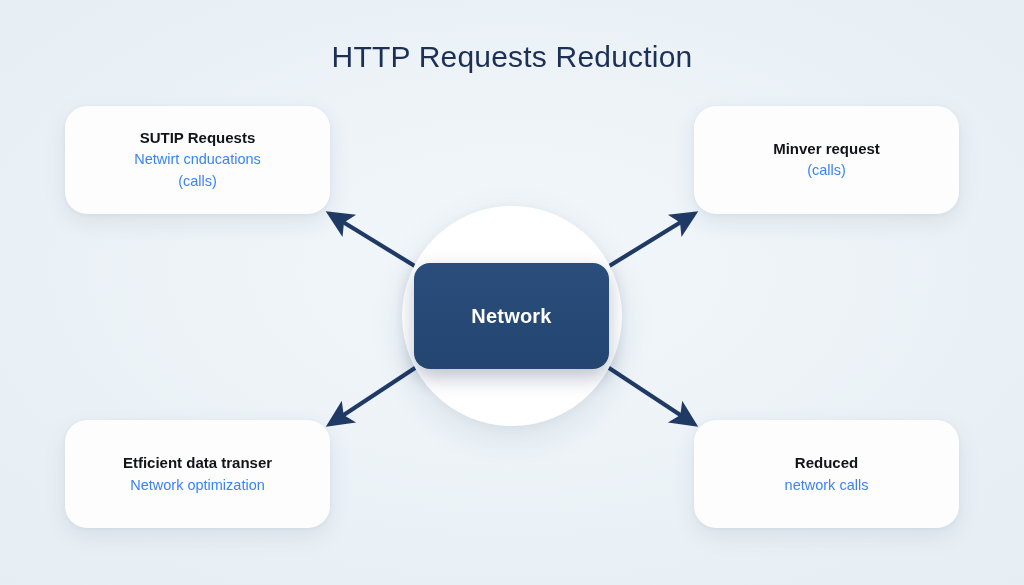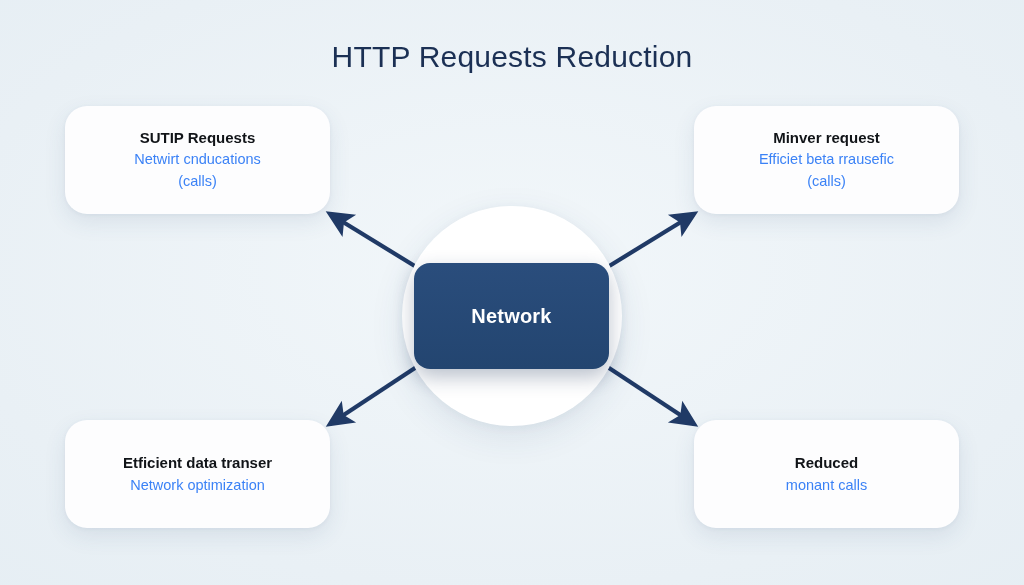--- a/index.html
+++ b/index.html
@@ -151,27 +151,26 @@
   </div>
 
   <div class="card" id="card-top-left">
     <div class="card-title">SUTIP Requests</div>
     <div class="card-sub">Netwirt cnducations</div>
     <div class="card-sub">(calls)</div>
   </div>
 
   <div class="card" id="card-top-right">
     <div class="card-title">Minver request</div>
-    <div class="card-sub">Efficiet beta rrausefic</div>
     <div class="card-sub">(calls)</div>
   </div>
 
   <div class="card" id="card-bottom-left">
     <div class="card-title">Etficient data transer</div>
     <div class="card-sub">Network optimization</div>
   </div>
 
   <div class="card" id="card-bottom-right">
     <div class="card-title">Reduced</div>
-    <div class="card-sub">monant calls</div>
+    <div class="card-sub">network calls</div>
   </div>
 
 </div>
 
 </body></html>

